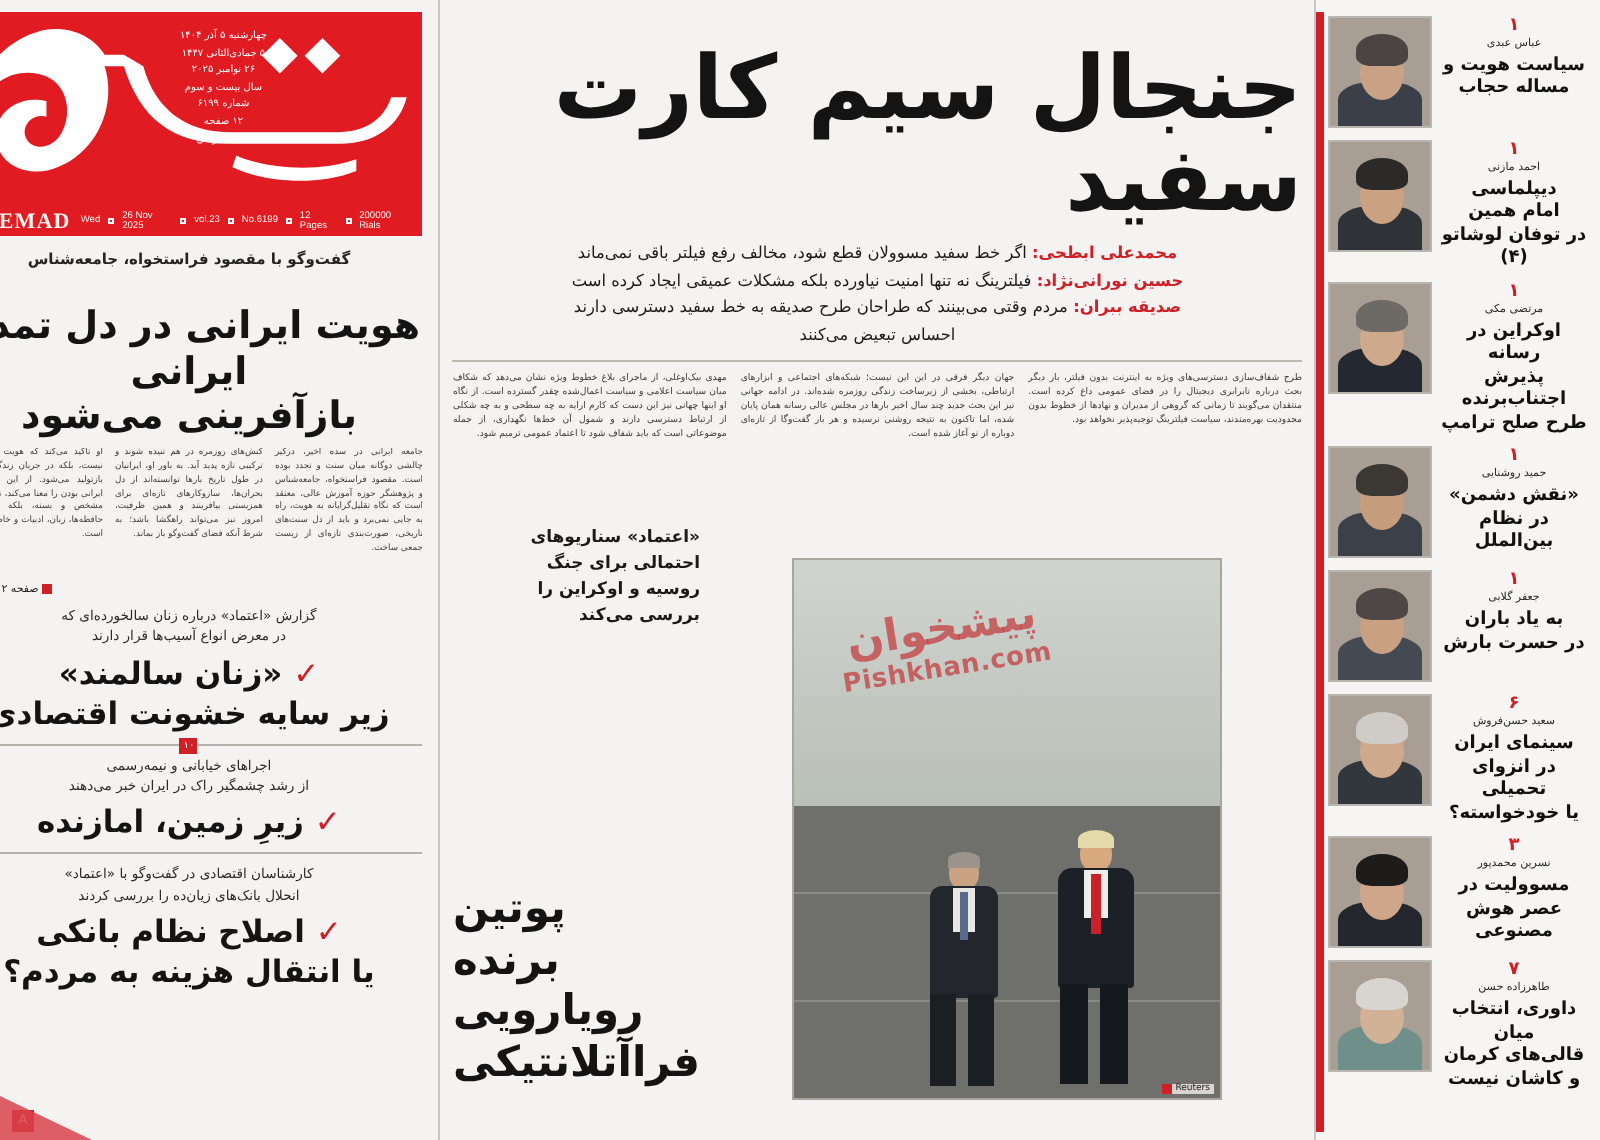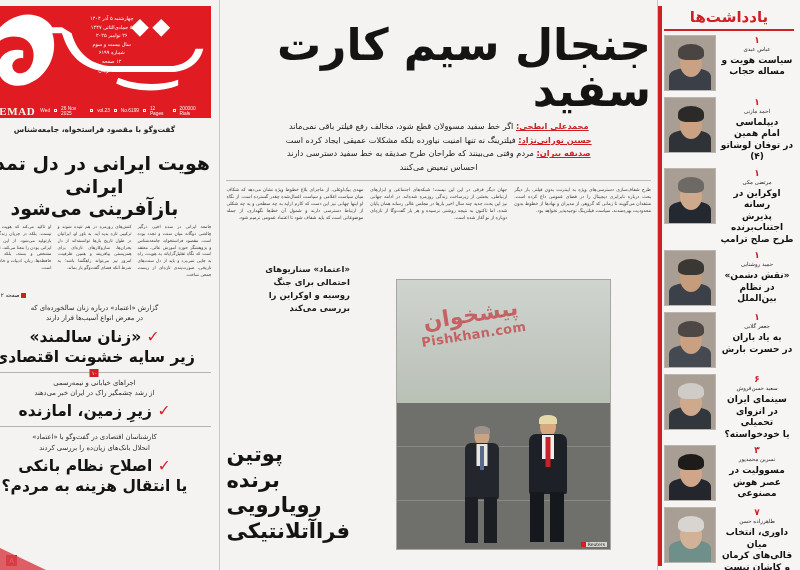--- a/index.html
+++ b/index.html
@@ -120,21 +120,21 @@
   .quotes {
     font-size: 8.2px;
     line-height: 1.65;
     text-align: center;
     color: #1a1a1a;
     letter-spacing: -0.2px;
     border-bottom: 1px solid #bdbab5;
     padding-bottom: 5px;
     margin-bottom: 5px;
   }
-  .qname { color:#cf2026; font-weight: bold; text-decoration: underline; }
+  .qname { color:#cf2026; font-weight: bold; }
   .body-cols {
     display: flex;
     flex-direction: row;
     gap: 7px;
     font-size: 4.6px;
     line-height: 1.55;
     color: #3a3a3a;
     text-align: justify;
     height: 72px;
     overflow: hidden;
@@ -320,21 +320,20 @@
     clip-path: polygon(0 100%, 100% 100%, 0 0);
     opacity:0.85;
   }
 </style>
 </head>
 <body>
 
 <div class="page">
 
   <aside class="sidebar">
-    <div class="sidebar-title">یادداشت‌ها</div>
     <div id="notes-list">
         <div class="note">
           <div class="note-text">
             <div class="note-num">۱</div>
             <div class="note-author">عباس عبدی</div>
             <div class="note-headline">
               <div>سیاست هویت و</div>
               <div>مساله حجاب</div>
             </div>
           </div>

